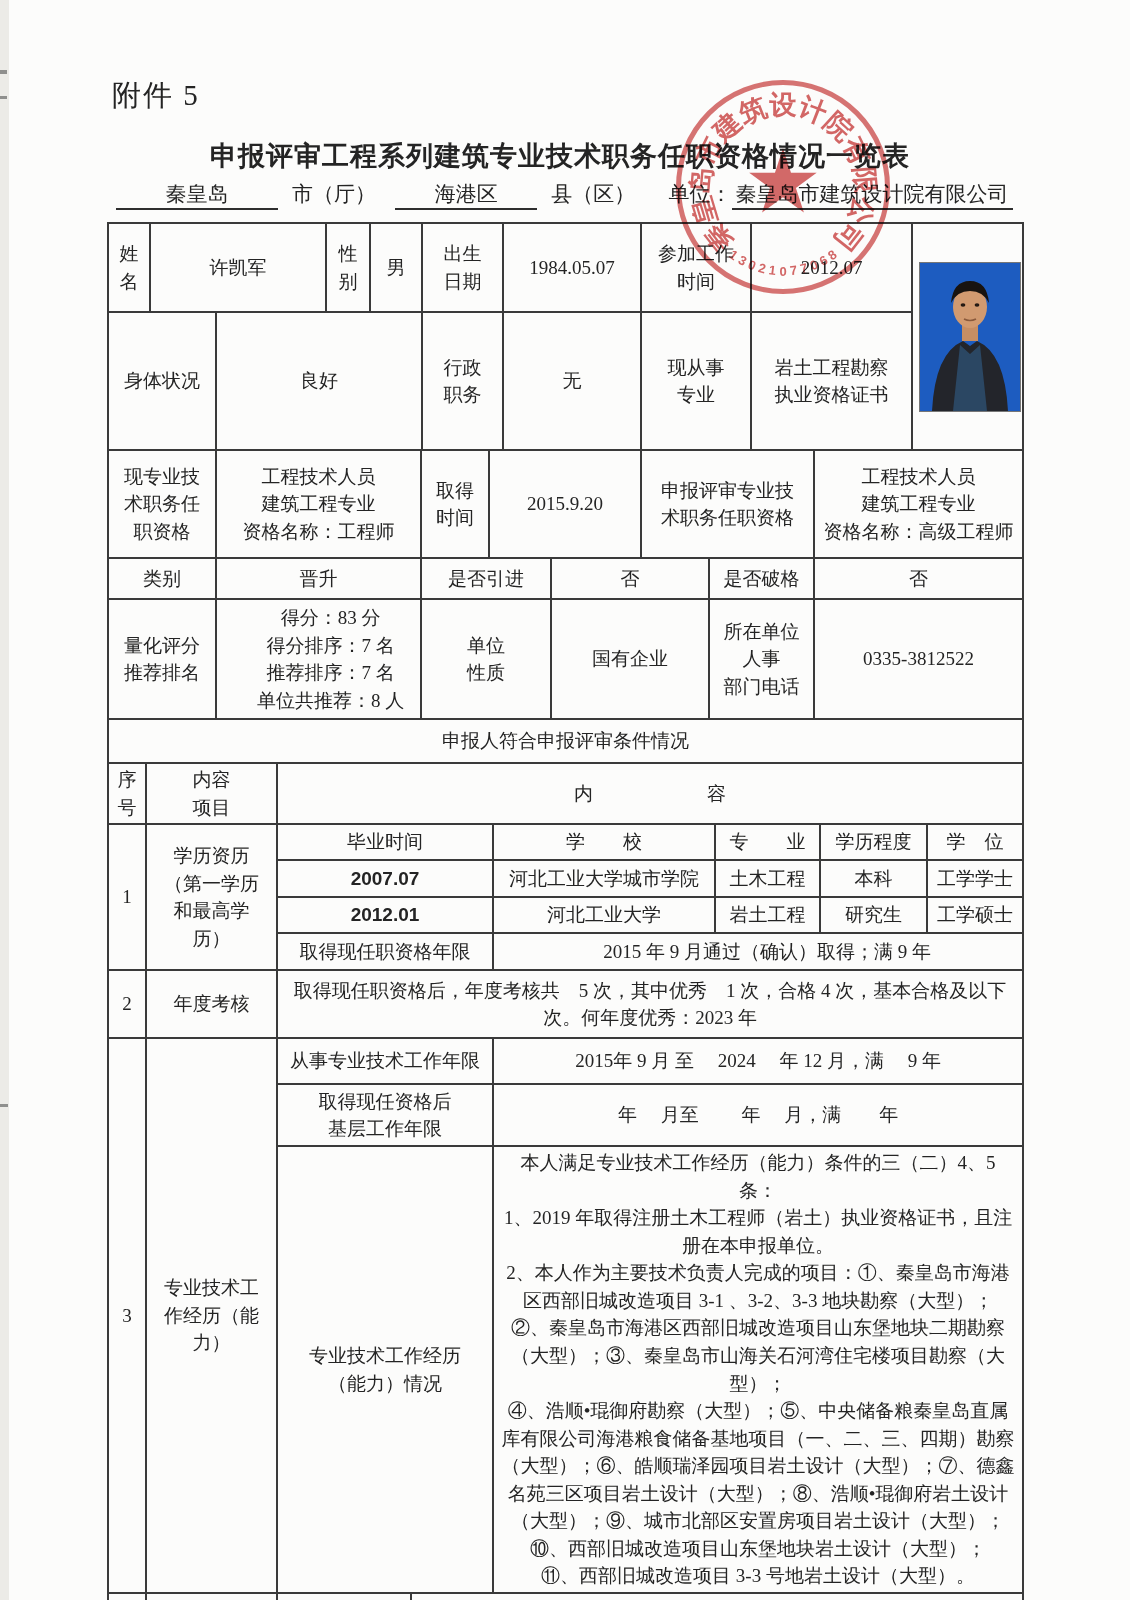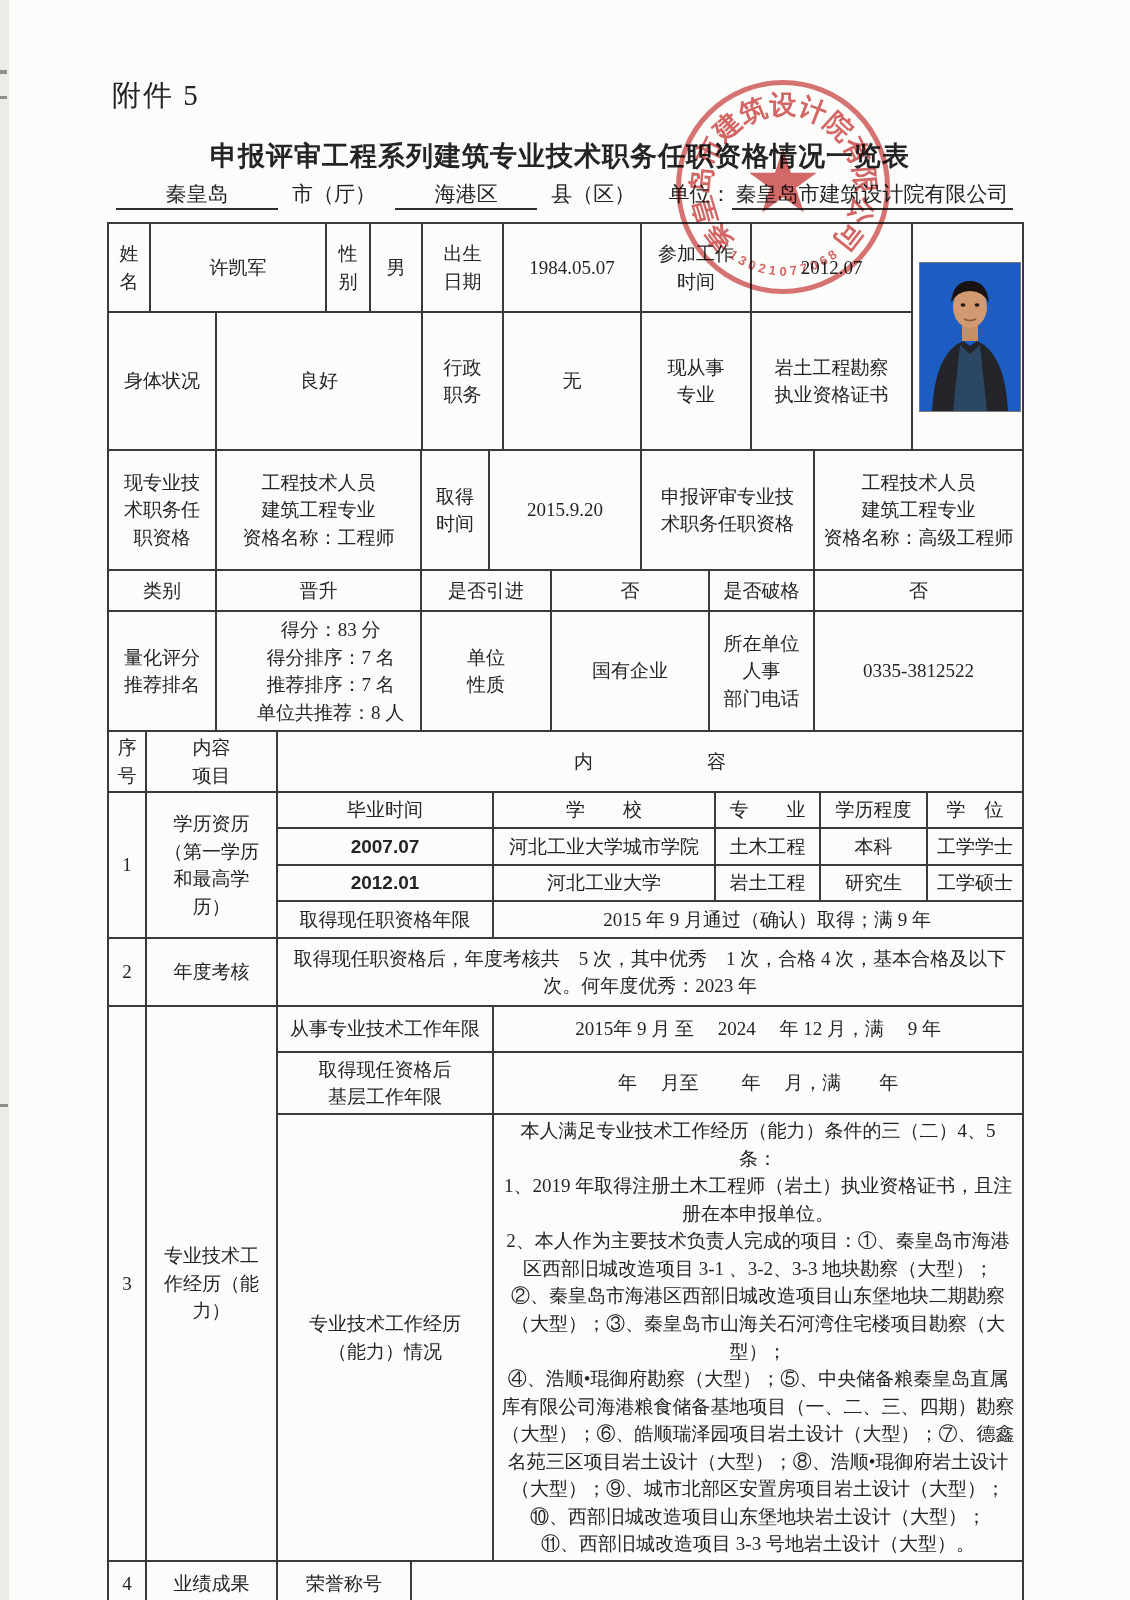--- a/index.html
+++ b/index.html
@@ -120,21 +120,21 @@
           <col style="width:108px">
           <col style="width:205px">
           <col style="width:68px">
           <col style="width:62px">
           <col style="width:90px">
           <col style="width:68px">
           <col style="width:105px">
           <col style="width:209px">
         </colgroup>
       <tbody>
-          <tr style="height:120px;">
+          <tr style="height:108px;">
         <td>现专业技
 术职务任
 职资格</td>
         <td>工程技术人员
 建筑工程专业
 资格名称：工程师</td>
         <td>取得
 时间</td>
         <td colspan="2">2015.9.20</td>
         <td colspan="2">申报评审专业技
@@ -158,20 +158,23 @@
 得分排序：7 名
 推荐排序：7 名
 单位共推荐：8 人</td>
         <td colspan="2">单位
 性质</td>
         <td colspan="2">国有企业</td>
         <td>所在单位
 人事
 部门电话</td>
         <td>0335-3812522</td>
+      </tr>
+      <tr style="height:44px;">
+        <td colspan="8">申报人符合申报评审条件情况</td>
       </tr>
     </tbody>
       </table>
 
     <table class="t">
       <colgroup>
           <col style="width:38px">
           <col style="width:131px">
           <col style="width:134px">
           <col style="width:82px">

